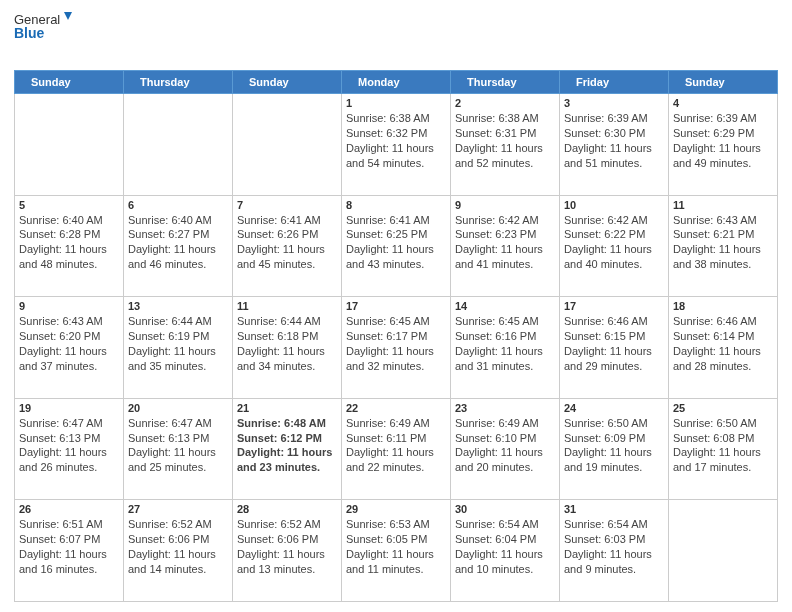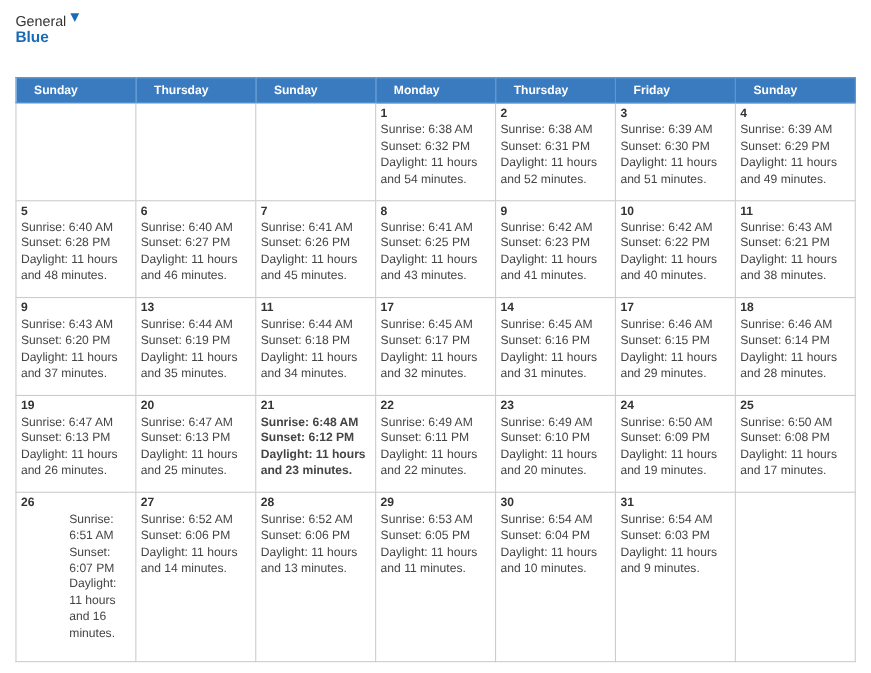--- a/index.html
+++ b/index.html
@@ -292,21 +292,21 @@
             <div class="day-number">25</div>
             <div class="day-info" style="white-space: pre-line;">Sunrise: 6:50 AM
 Sunset: 6:08 PM
 Daylight: 11 hours
 and 17 minutes.</div>
           </td>
         </tr>
         <tr>
           <td>
             <div class="day-number">26</div>
-            <div class="day-info" style="white-space: pre-line; margin-left: 44px;">Sunrise: 6:51 AM
+            <div class="day-info" style="white-space: pre-line;">Sunrise: 6:51 AM
 Sunset: 6:07 PM
 Daylight: 11 hours
 and 16 minutes.</div>
           </td>
           <td>
             <div class="day-number">27</div>
             <div class="day-info" style="white-space: pre-line;">Sunrise: 6:52 AM
 Sunset: 6:06 PM
 Daylight: 11 hours
 and 14 minutes.</div>

